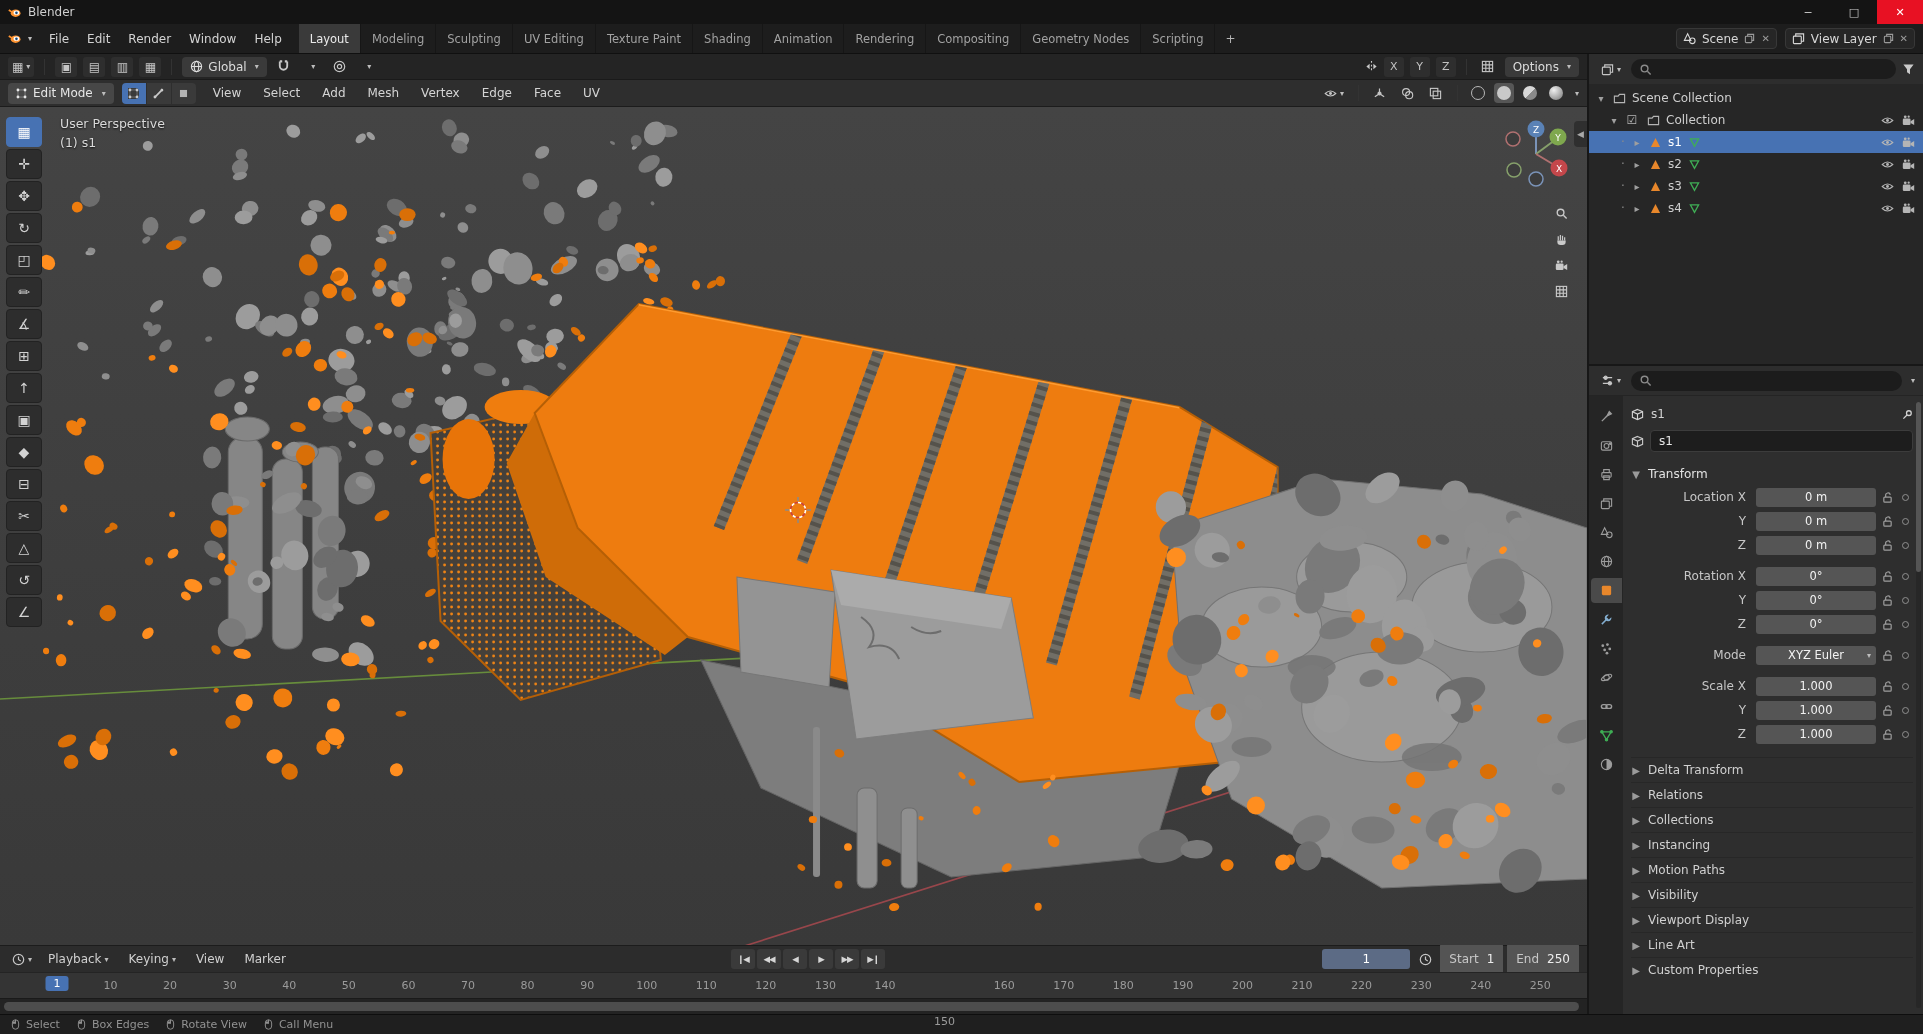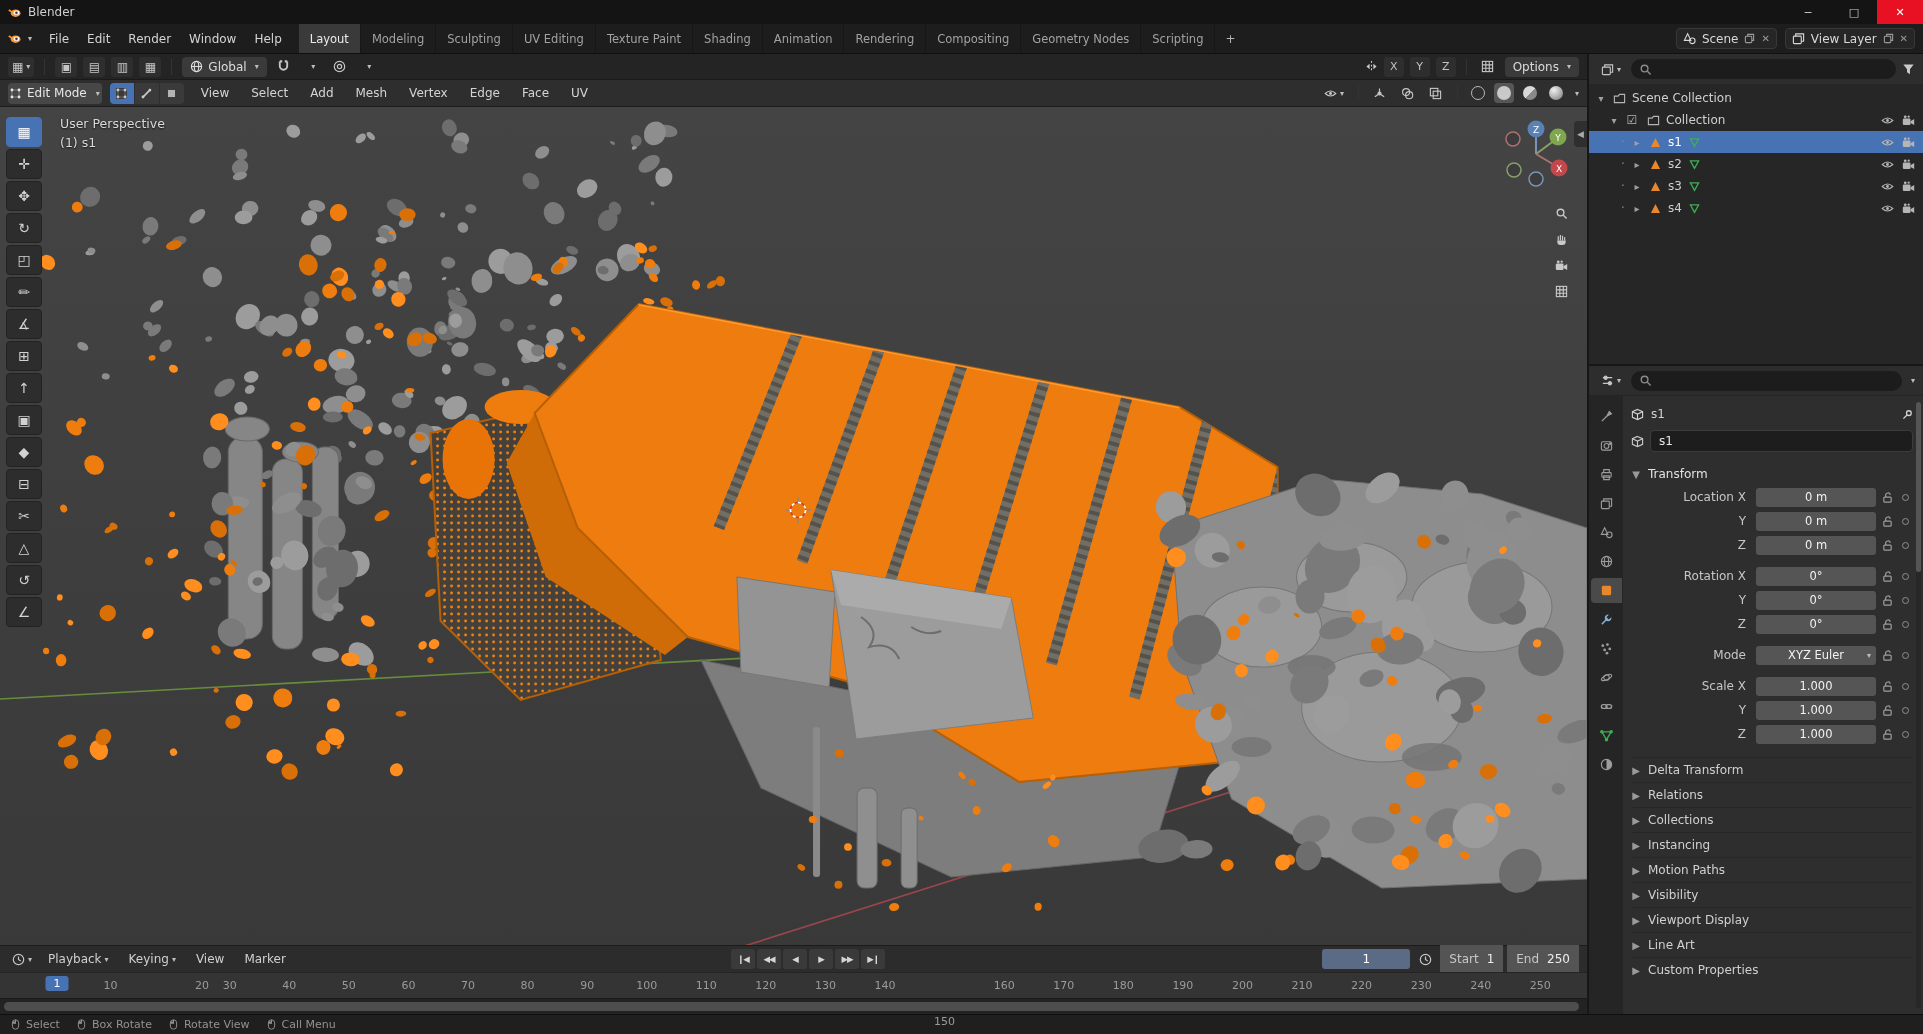--- a/index.html
+++ b/index.html
@@ -34,21 +34,21 @@
   .left-col{flex:1;display:flex;flex-direction:column;min-width:0}
 
   .toolsettings{height:26px;flex:none;background:#242424;display:flex;align-items:center;gap:6px;padding:0 8px;border-bottom:1px solid #1a1a1a}
   .ts-sep{width:1px;height:16px;background:#333;margin:0 4px}
   .mini-btn{height:20px;min-width:22px;padding:0 4px;border-radius:3px;display:flex;align-items:center;justify-content:center;color:#c6c6c6;background:#2e2e2e}
   .mini-btn.flat{background:transparent}
   .pill{height:20px;background:#3a3a3a;border-radius:4px;display:flex;align-items:center;gap:5px;padding:0 8px;color:#dcdcdc}
   .xyz-btn{width:20px;height:20px;border-radius:3px;background:#2e2e2e;display:flex;align-items:center;justify-content:center;color:#c3c3c3;font-size:11px}
 
   .vpheader{height:27px;flex:none;background:#2e2e2e;display:flex;align-items:center;gap:4px;padding:0 8px;border-bottom:1px solid #1c1c1c}
-  .mode-pill{height:21px;background:#474747;border-radius:4px;display:flex;align-items:center;gap:6px;padding:0 2px;color:#e6e6e6}
+  .mode-pill{height:21px;background:#474747;border-radius:4px;display:flex;align-items:center;gap:6px;padding:0 8px;color:#e6e6e6}
   .selmode{display:flex;gap:1px;margin:0 4px}
   .selmode .sm{width:24px;height:21px;background:#3a3a3a;display:flex;align-items:center;justify-content:center;color:#c9c9c9}
   .selmode .sm:first-child{border-radius:4px 0 0 4px}
   .selmode .sm:last-child{border-radius:0 4px 4px 0}
   .selmode .sm.active{background:#4772b3;color:#fff}
   .vp-right{margin-left:auto;display:flex;align-items:center;gap:6px}
   .shade{width:14px;height:14px;border-radius:50%;display:block}
   .shade.wire{border:1.5px solid #b9b9b9;background:transparent}
   .shade.solid{background:#c9c9c9}
   .shade.material{background:linear-gradient(135deg,#d8d8d8 50%,#8a8a8a 50%)}
@@ -1040,21 +1040,21 @@
             <span>1</span>
         </div>
         <div class="se-pill" data-name="frame-end-field">
           <span class="lab">End</span>
             <span>250</span>
         </div>
       </div>
       <div class="tl-ruler" id="ruler-ticks" data-name="timeline-ruler">
         <div class="playhead" id="playhead" data-name="playhead" style="left: 3.58746%;">1</div>
       <span class="tick" data-name="ruler-tick" style="left: 6.96594%;">10</span>
-          <span class="tick" data-name="ruler-tick" style="left: 10.7198%; margin-left: 32px;">20</span>
+          <span class="tick" data-name="ruler-tick" style="left: 10.7198%;">20</span>
           <span class="tick" data-name="ruler-tick" style="left: 14.4737%;">30</span>
           <span class="tick" data-name="ruler-tick" style="left: 18.2276%;">40</span>
           <span class="tick" data-name="ruler-tick" style="left: 21.9814%;">50</span>
           <span class="tick" data-name="ruler-tick" style="left: 25.7353%;">60</span>
           <span class="tick" data-name="ruler-tick" style="left: 29.4892%;">70</span>
           <span class="tick" data-name="ruler-tick" style="left: 33.243%;">80</span>
           <span class="tick" data-name="ruler-tick" style="left: 36.9969%;">90</span>
           <span class="tick" data-name="ruler-tick" style="left: 40.7508%;">100</span>
           <span class="tick" data-name="ruler-tick" style="left: 44.5046%;">110</span>
           <span class="tick" data-name="ruler-tick" style="left: 48.2585%;">120</span>
@@ -1660,21 +1660,21 @@
         <span>Select</span>
       </div>
       <div class="hint" data-name="keymap-hint-box-select">
         <span data-name="mouse-icon">
           <svg class="svgi sm" viewBox="0 0 10 14" fill="none" stroke="currentColor" stroke-width="1.2">
             <rect x="1" y="1" width="8" height="12" rx="4"></rect>
             <line x1="5" y1="1" x2="5" y2="6"></line>
             <path d="M1.4 2.5 q1.8 1.5 3.6 0 v3.5 H1.4Z" fill="currentColor" stroke="none"></path>
           </svg>
         </span>
-        <span>Box Rotate</span>
+        <span>Box Edges</span>
       </div>
       <div class="hint" data-name="keymap-hint-rotate-view">
         <span data-name="mouse-icon">
           <svg class="svgi sm" viewBox="0 0 10 14" fill="none" stroke="currentColor" stroke-width="1.2">
             <rect x="1" y="1" width="8" height="12" rx="4"></rect>
             <line x1="5" y1="1" x2="5" y2="6"></line>
             <path d="M1.4 2.5 q1.8 1.5 3.6 0 v3.5 H1.4Z" fill="currentColor" stroke="none"></path>
           </svg>
         </span>
         <span>Rotate View</span>

